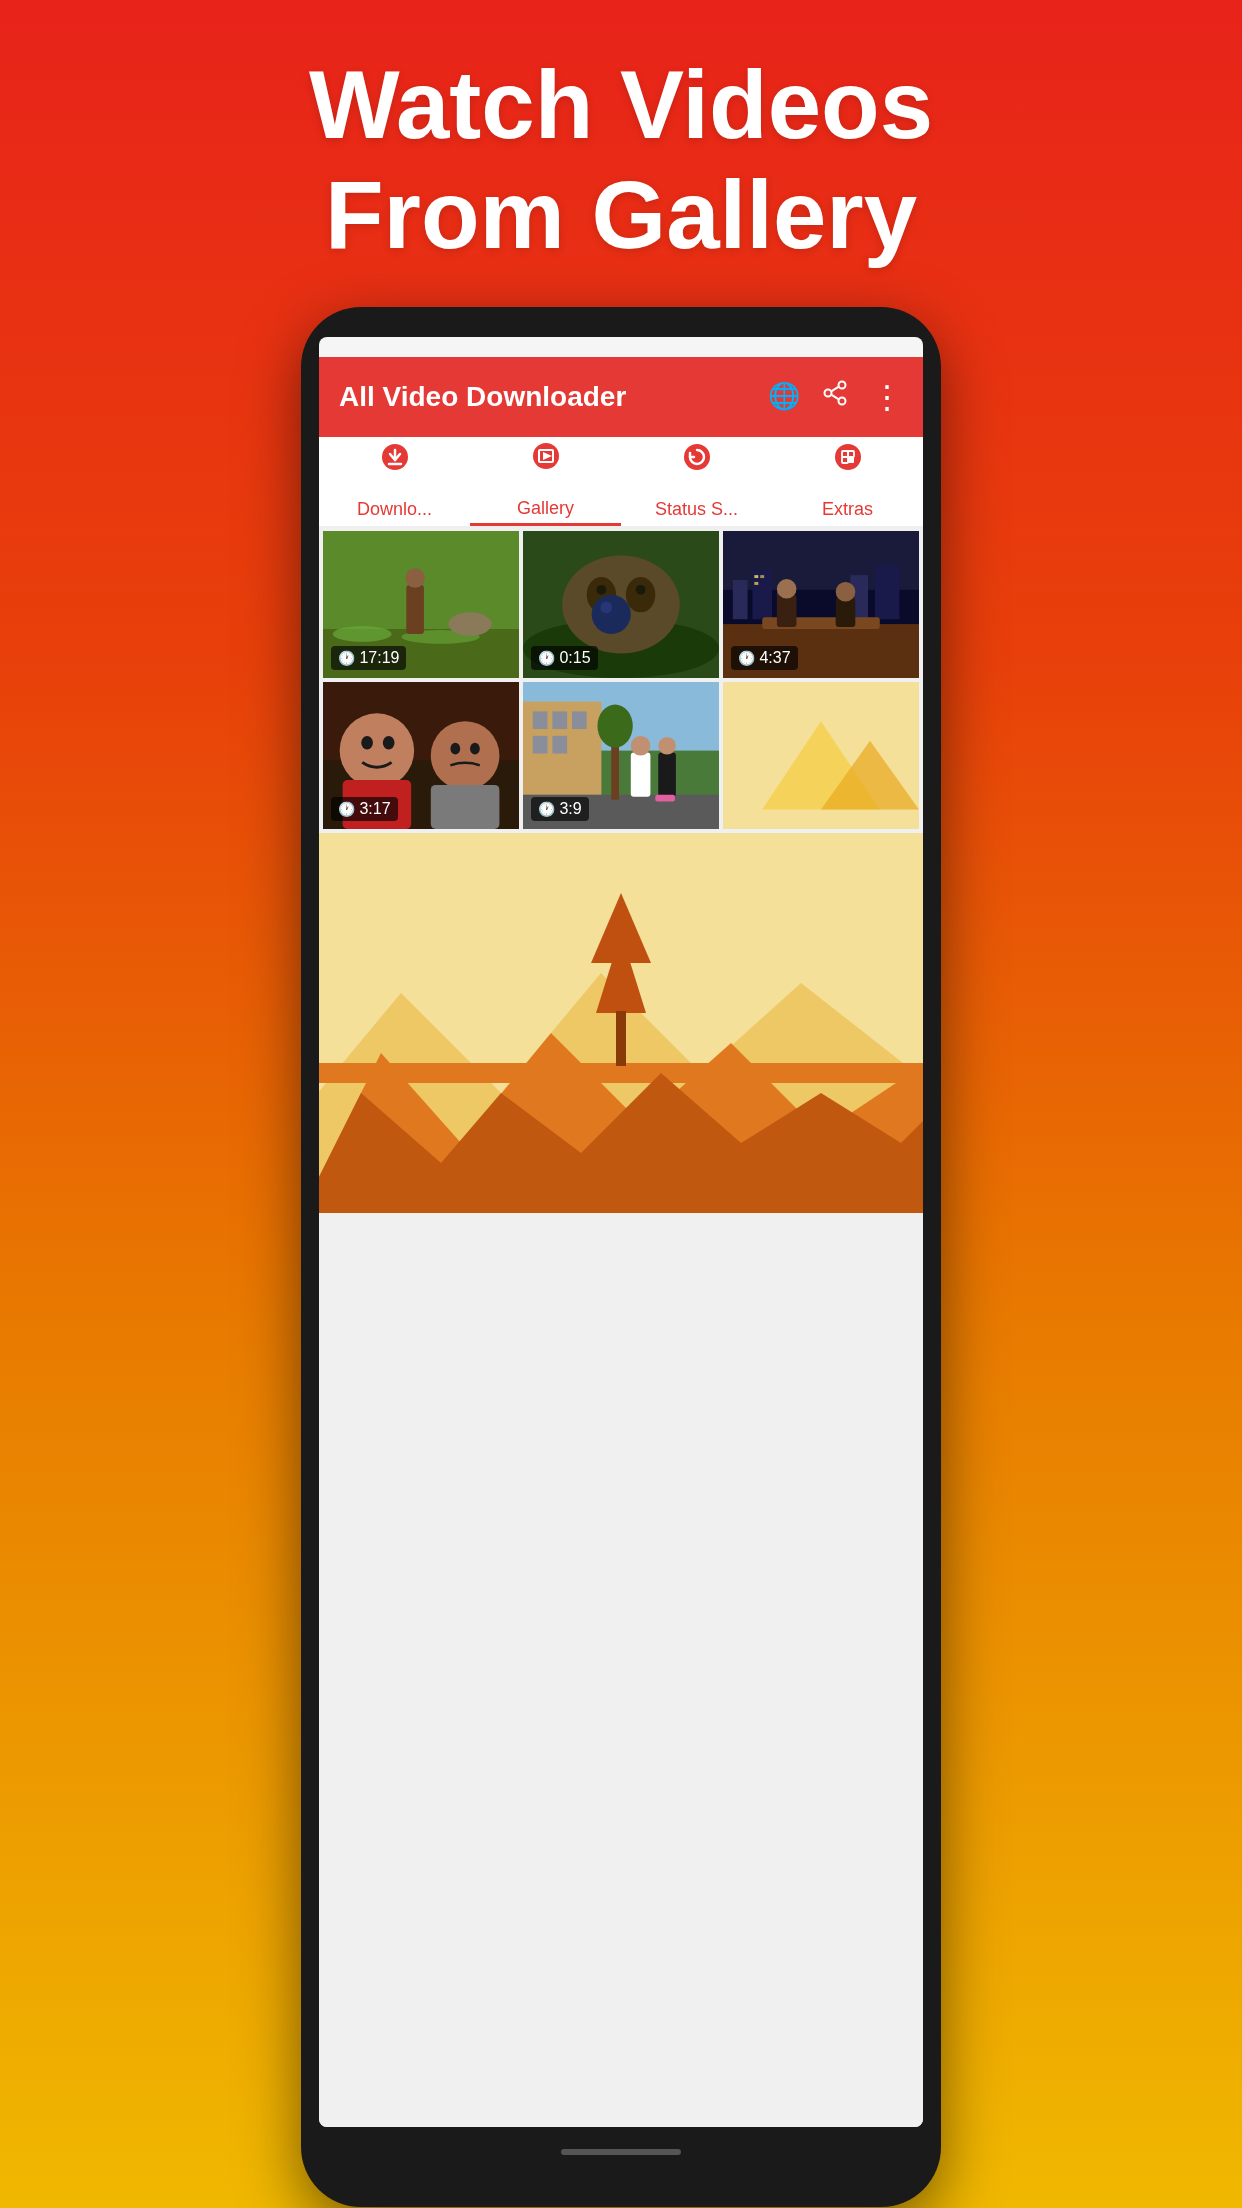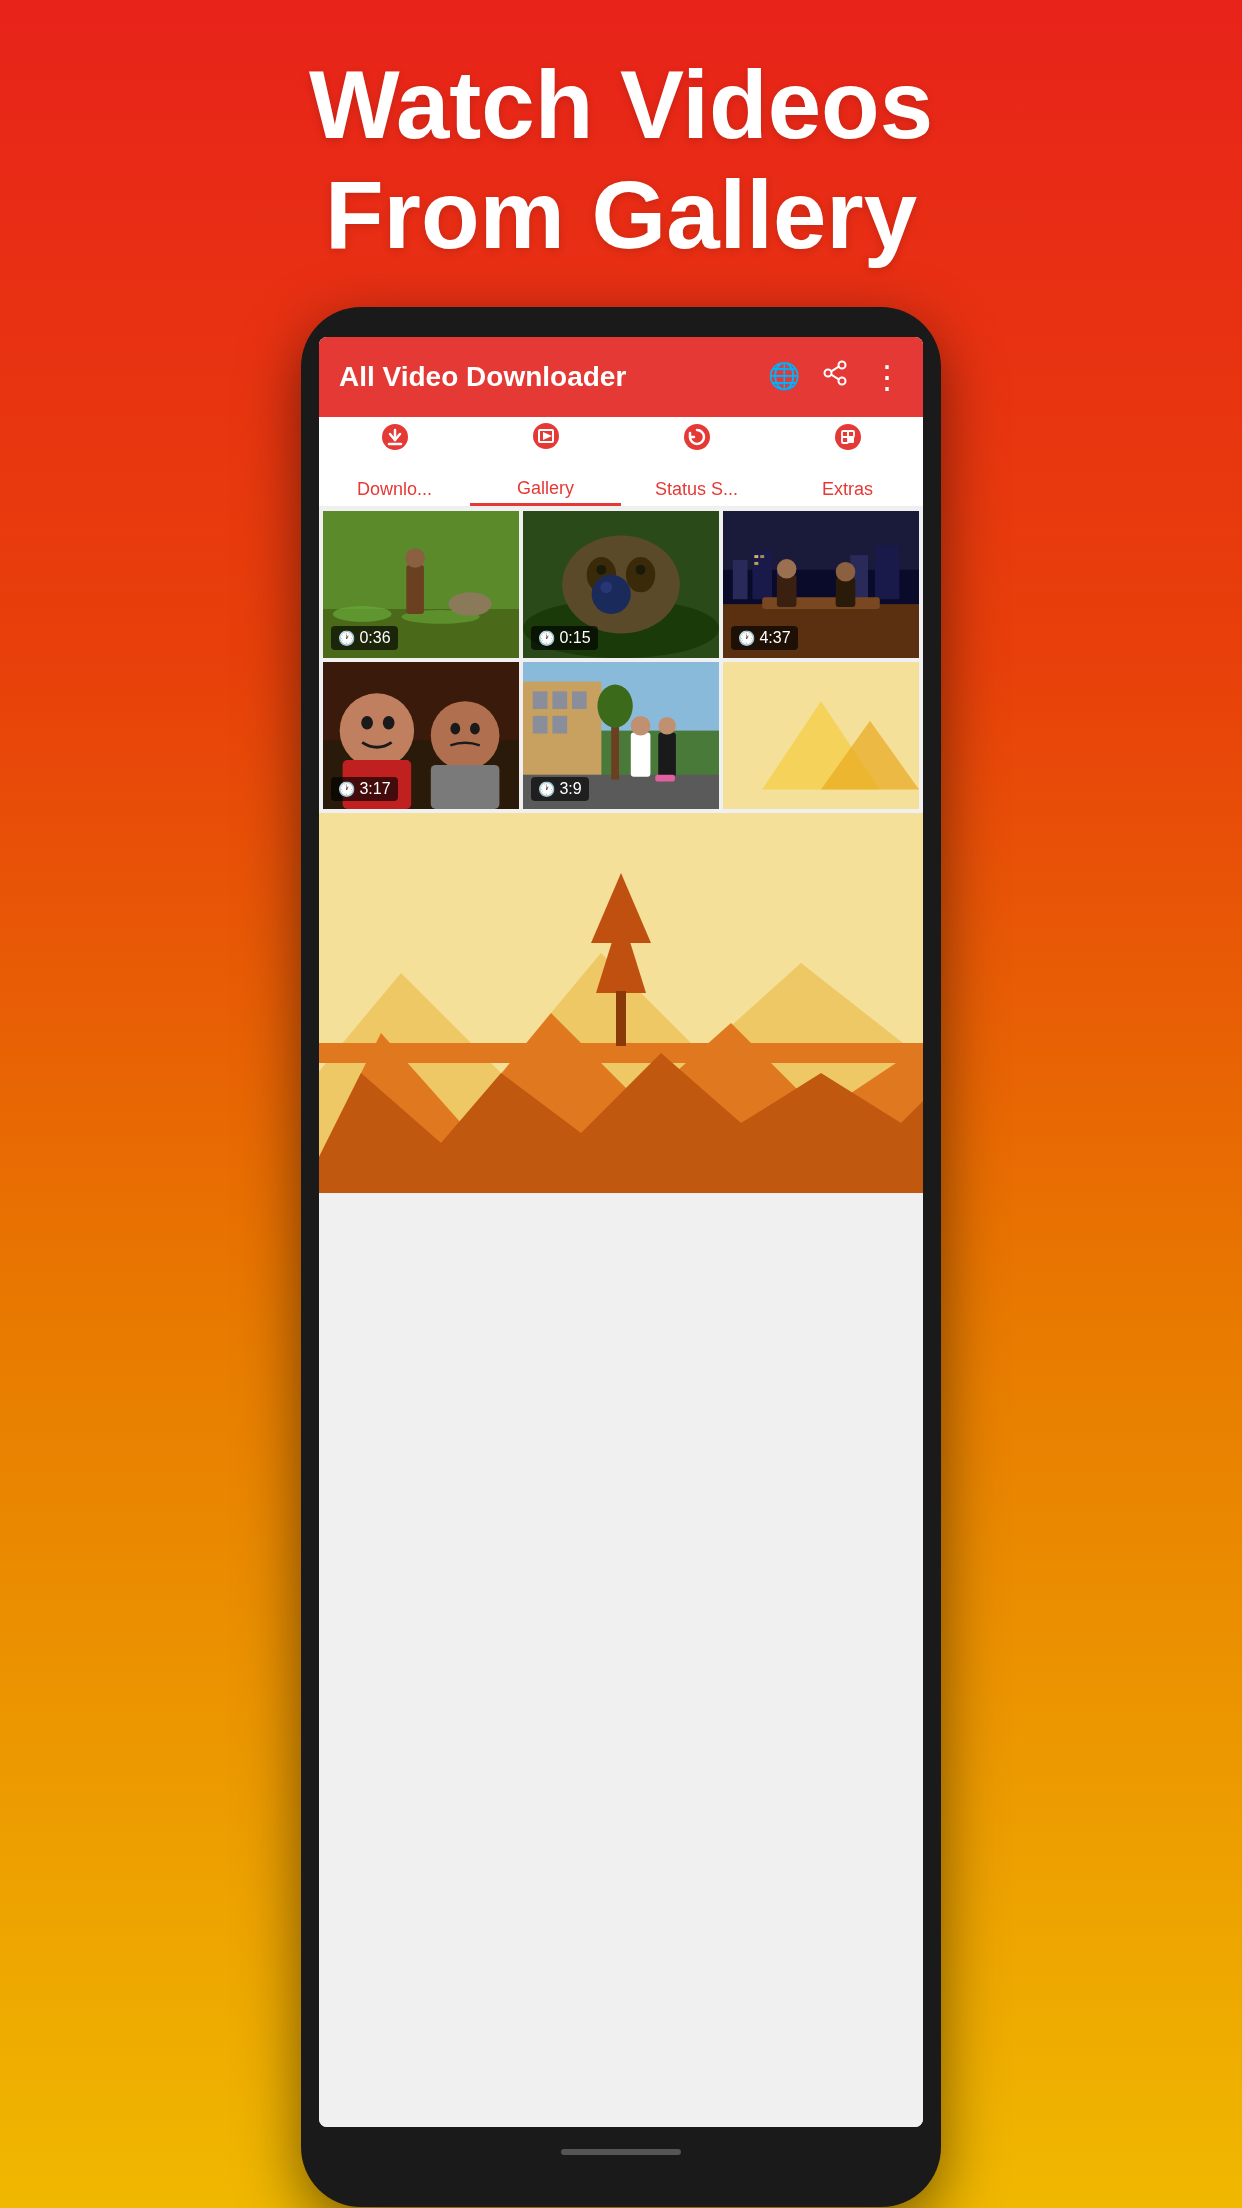--- a/index.html
+++ b/index.html
@@ -49,20 +49,21 @@
     }
 
     
     .app-bar {
       background: #e53935;
       height: 80px;
       display: flex;
       align-items: center;
       padding: 0 20px;
       flex-shrink: 0;
+      margin-top: 20px;
     }
 
     .app-bar-title {
       color: white;
       font-size: 28px;
       font-weight: bold;
       flex: 1;
     }
 
     .app-bar-icons {
@@ -311,21 +312,21 @@
             <ellipse cx="120" cy="108" rx="40" ry="7" fill="#6aaa3a" opacity="0.6"></ellipse>
 
             <rect x="85" y="55" width="18" height="50" fill="#6a4020" rx="3"></rect>
             <circle cx="94" cy="48" r="10" fill="#8a6040"></circle>
 
             <ellipse cx="150" cy="95" rx="22" ry="12" fill="#8a7a5a"></ellipse>
             <rect x="140" y="85" width="8" height="18" fill="#8a7a5a" rx="2"></rect>
           </svg>
           <div class="video-duration">
             <span class="clock-icon">🕐</span>
-            <span>0:36</span>
+            <span>17:19</span>
           </div>
         </div>
 
         <div class="video-thumb thumb-2">
           <svg width="100%" height="100%" viewBox="0 0 200 150" preserveAspectRatio="xMidYMid slice" class="thumb-person">
             <rect width="200" height="150" fill="#2a4a1a"></rect>
 
             <ellipse cx="100" cy="120" rx="100" ry="30" fill="#1a3a0a"></ellipse>
 
             <ellipse cx="100" cy="75" rx="60" ry="50" fill="#5a4a2a"></ellipse>

